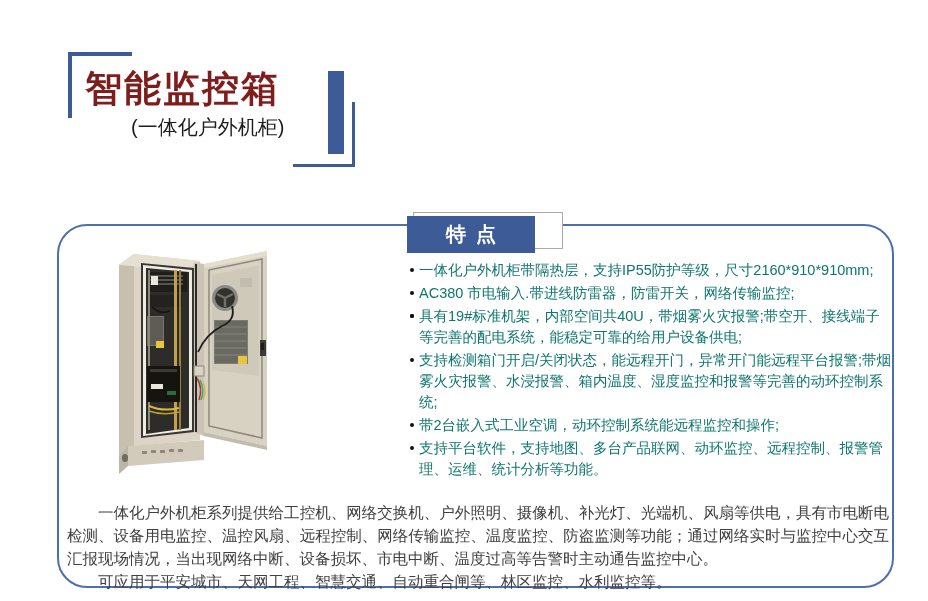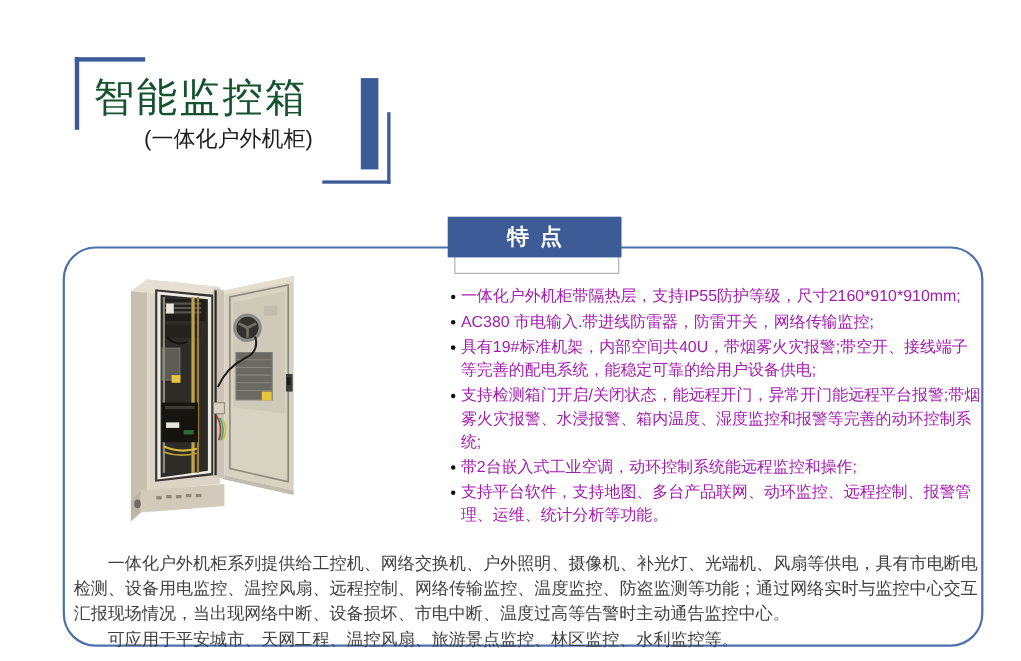--- a/index.html
+++ b/index.html
@@ -7,21 +7,21 @@
     position:relative;width:928px;height:601px;background:#ffffff;overflow:hidden;
     font-family:"Liberation Sans","DejaVu Sans",sans-serif;color:#222;
   }
   
   .bracket-tl{
     position:absolute;left:68px;top:52px;width:60px;height:62px;
     border-left:4px solid #3d5b97;border-top:4px solid #3d5b97;
   }
   .main-title{
     position:absolute;left:85px;top:69px;font-size:37px;line-height:40px;
-    color:#14532d;font-weight:400;letter-spacing:2px;white-space:nowrap;text-align:right;
+    color:#7f1d1d;font-weight:700;letter-spacing:2px;white-space:nowrap;text-align:right;
   }
   .sub-title{
     position:absolute;left:131px;top:112px;font-size:20px;line-height:30px;
     color:#1c1c1c;font-weight:400;white-space:nowrap;
   }
   .accent-bar{
     position:absolute;left:328px;top:71px;width:16px;height:83px;background:#3d5b97;
   }
   .bracket-br{
     position:absolute;left:293px;top:102px;width:59px;height:62px;
@@ -30,29 +30,29 @@
   
   .panel{
     position:absolute;left:57px;top:224px;width:837px;height:364px;
     border:2px solid #4c6fae;border-radius:30px;background:#fff;box-sizing:border-box;
   }
   .badge-shadow{
     position:absolute;left:413px;top:212px;width:150px;height:37px;
     background:#ffffff;border:1px solid #aaaaaa;box-sizing:border-box;
   }
   .badge{
-    position:absolute;left:407px;top:197px;width:158px;height:37px;
+    position:absolute;left:407px;top:216px;width:128px;height:37px;
     background:#3d5b97;color:#ffffff;font-size:20px;font-weight:700;
     display:flex;align-items:center;justify-content:center;
     letter-spacing:10px;text-indent:10px;
   }
   
   .features{
     position:absolute;left:410px;top:260px;width:484px;margin:0;padding:0;list-style:none;
-    font-size:14.5px;line-height:21px;color:#a21caf;
+    font-size:14.5px;line-height:21px;color:#0f766e;
   }
   .feat{position:relative;padding-left:9px;margin-bottom:2px;}
   .dot{
     position:absolute;left:0;top:8px;width:4px;height:4px;border-radius:50%;background:#111;
   }
   
   .desc{
     position:absolute;left:67px;top:501px;width:822px;
     font-size:15.5px;line-height:23px;color:#404040;text-align:justify;
   }
@@ -163,16 +163,16 @@
     <li class="feat"><span class="dot"></span><span>AC380 市电输入.带进线防雷器，防雷开关，网络传输监控;</span></li>
     <li class="feat"><span class="dot"></span></li>
     <li class="feat"><span class="dot"></span><span>具有19#标准机架，内部空间共40U，带烟雾火灾报警;带空开、接线端子等完善的配电系统，能稳定可靠的给用户设备供电;</span></li>
     <li class="feat"><span class="dot"></span><span>支持检测箱门开启/关闭状态，能远程开门，异常开门能远程平台报警;带烟雾火灾报警、水浸报警、箱内温度、湿度监控和报警等完善的动环控制系统;</span></li>
     <li class="feat"><span class="dot"></span><span>带2台嵌入式工业空调，动环控制系统能远程监控和操作;</span></li>
     <li class="feat"><span class="dot"></span><span>支持平台软件，支持地图、多台产品联网、动环监控、远程控制、报警管理、运维、统计分析等功能。</span></li>
   </ul>
 
   <div class="desc">
     <p>一体化户外机柜系列提供给工控机、网络交换机、户外照明、摄像机、补光灯、光端机、风扇等供电，具有市电断电检测、设备用电监控、温控风扇、远程控制、网络传输监控、温度监控、防盗监测等功能；通过网络实时与监控中心交互汇报现场情况，当出现网络中断、设备损坏、市电中断、温度过高等告警时主动通告监控中心。</p>
-    <p>可应用于平安城市、天网工程、温控风扇、旅游景点监控、林区监控、水利监控等。</p>
+    <p>可应用于平安城市、天网工程、智慧交通、自动重合闸等、林区监控、水利监控等。</p>
   </div>
 
 </div>
 
 </body></html>

